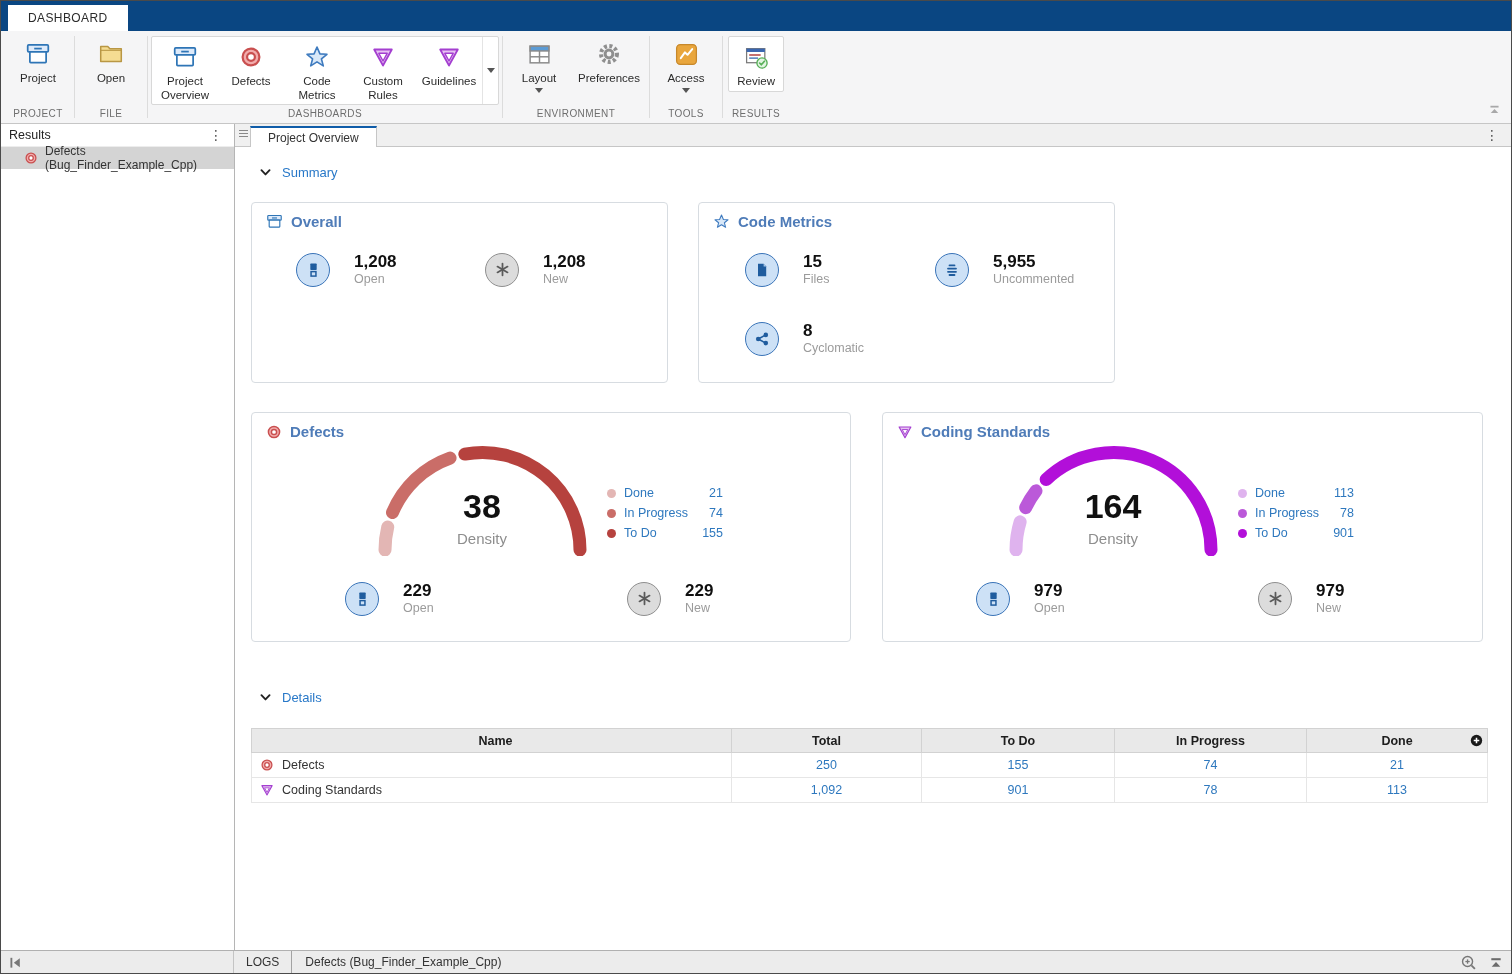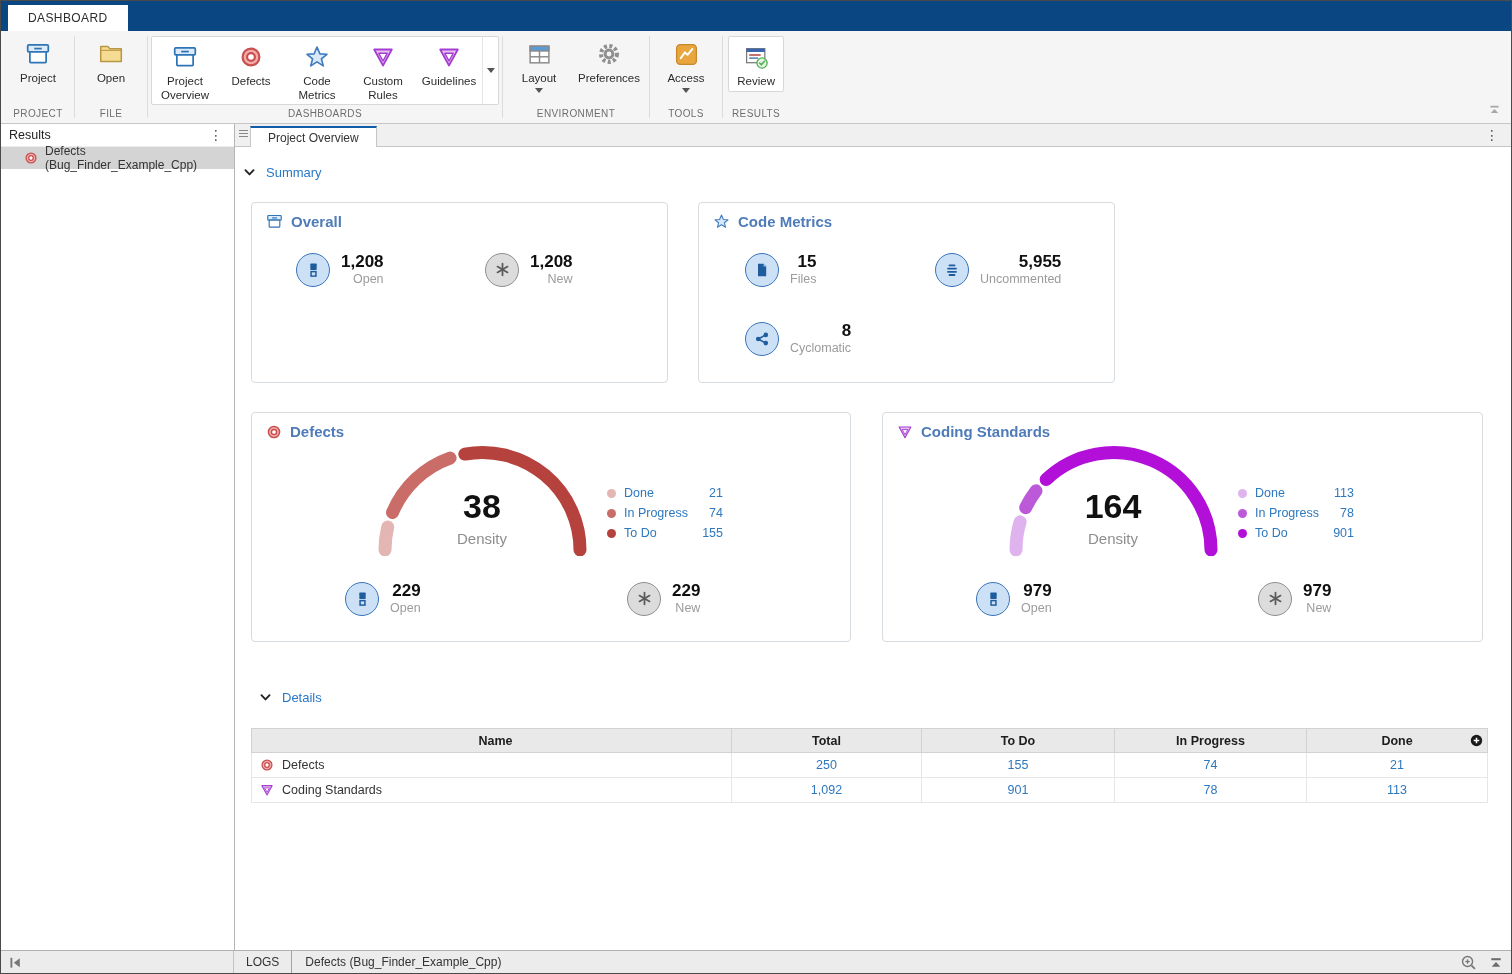--- a/index.html
+++ b/index.html
@@ -40,21 +40,21 @@
   .doc-tab{margin-left:15px;height:21px;background:#fff;border:1px solid #c6c6c6;border-bottom:none;
            border-top:2px solid #0f5ca8;display:flex;align-items:center;padding:0 17px;font-size:12px;color:#333;
            margin-bottom:-1px;box-sizing:border-box;cursor:pointer;}
   .tab-kebab{margin-left:auto;margin-right:9px;align-self:center;}
   .content{flex:1;position:relative;background:#fff;overflow:hidden;}
   
   .section-header{position:absolute;display:flex;align-items:center;gap:10px;font-size:13px;color:#2878c8;cursor:pointer;}
   .card{position:absolute;background:#fff;border:1px solid #d7dce1;border-radius:4px;box-sizing:border-box;padding-left:8px;}
   .card-title{position:absolute;left:14px;top:10px;display:flex;align-items:center;gap:8px;
               font-size:15px;font-weight:bold;color:#4f7cb8;}
-  .stat{position:absolute;display:flex;align-items:center;gap:11px;text-align:right;}
+  .stat{position:absolute;display:flex;align-items:center;gap:24px;}
   .stat-circle{width:34px;height:34px;border-radius:50%;display:flex;align-items:center;justify-content:center;
                box-sizing:border-box;flex:none;}
   .stat-circle.blue{background:#cde1f6;border:1.5px solid #3a74b8;}
   .stat-circle.gray{background:#dcdcdc;border:1.5px solid #8f8f8f;}
   .stat-num{font-size:17px;font-weight:bold;color:#101010;line-height:1.2;}
   .stat-label{font-size:12.5px;color:#9b9b9b;line-height:1.2;}
   .gauge-svg{position:absolute;left:123px;top:27px;}
   .gauge-center{position:absolute;left:130px;top:76px;width:200px;text-align:center;}
   .gauge-value{font-size:34px;font-weight:bold;color:#111;line-height:1;}
   .gauge-label{font-size:15px;color:#8e8e8e;margin-top:7px;}
@@ -355,21 +355,21 @@
             <span></span>
             <span></span>
             <span></span>
           </span>
         <div class="doc-tab">Project Overview</div>
         <span class="kebab tab-kebab">⋮</span>
       </div>
 
       <div class="content">
 
-        <div class="section-header" style="left:8px;top:18px">
+        <div class="section-header" style="left:24px;top:18px">
           <svg width="13" height="13" viewBox="0 0 16 16">
               <use href="#i-chevron-down"></use>
             </svg>
           <span>Summary</span>
         </div>
 
         <div class="card" style="left:16px;top:55px;width:417px;height:181px">
           <div class="card-title">
             <span style="line-height:0">
               <svg width="17" height="17" viewBox="0 0 24 24">

